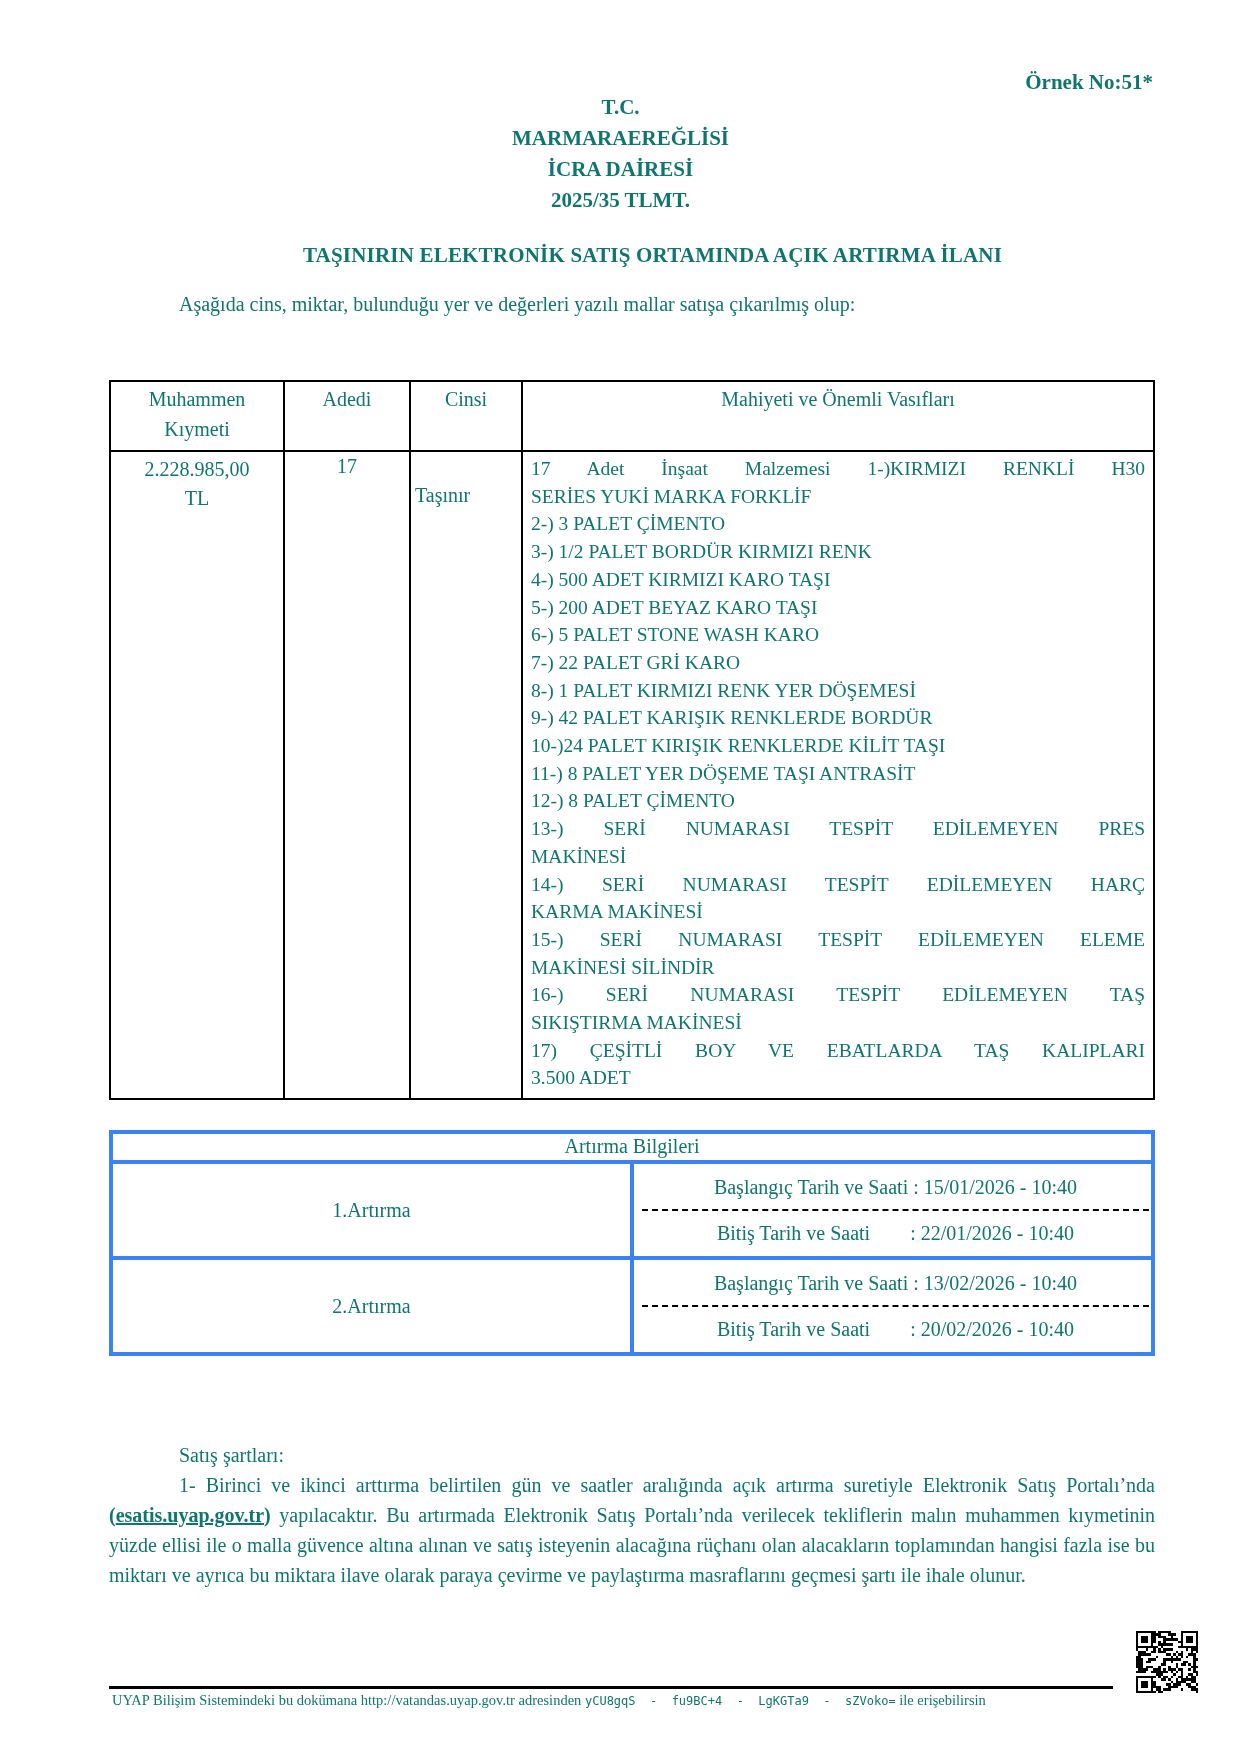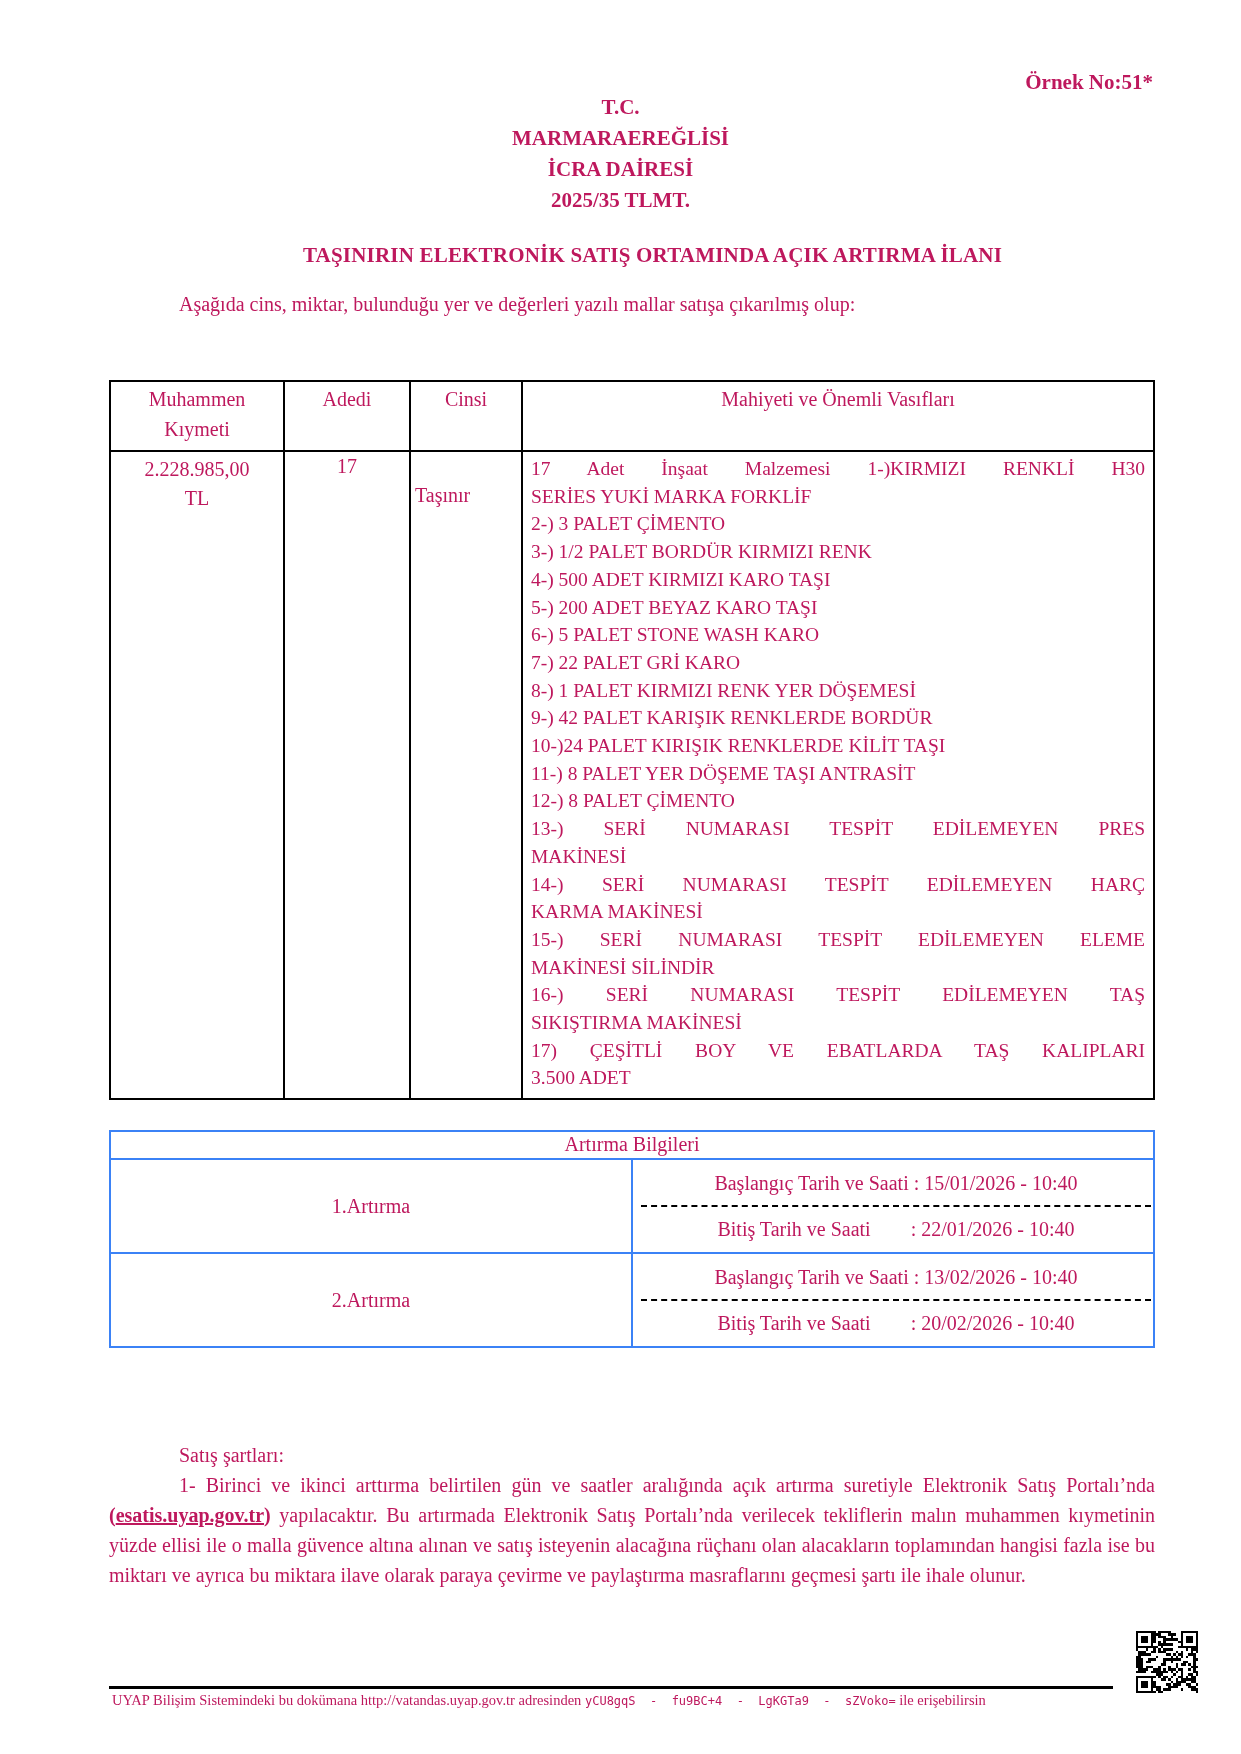--- a/index.html
+++ b/index.html
@@ -1,18 +1,18 @@
 <!DOCTYPE html>
 <html><head>
 <meta charset="utf-8">
 <style>
   html,body{margin:0;padding:0;background:#fff;}
   .page{
     position:relative;width:1241px;height:1754px;background:#ffffff;
-    font-family:"Liberation Serif","DejaVu Serif",serif;color:#be185d;overflow:hidden;
+    font-family:"Liberation Serif","DejaVu Serif",serif;color:#0f766e;overflow:hidden;
   }
   .ornek{position:absolute;top:70px;right:88px;font-weight:bold;font-size:21px;}
   .center-head{position:absolute;top:92px;left:0;width:100%;text-align:center;
     font-weight:bold;font-size:21px;line-height:31px;}
   .doc-title{position:absolute;top:243px;left:0;width:100%;text-align:center;
     font-weight:bold;font-size:21px;letter-spacing:0.2px;padding-left:32px;}
   .intro{position:absolute;top:293px;left:109px;width:1046px;margin:0;
     font-size:20px;text-indent:70px;}
   table{border-collapse:collapse;}
   .goods{position:absolute;top:380px;left:109px;width:1046px;table-layout:fixed;}
@@ -22,21 +22,21 @@
   .goods col.c1{width:174px;}
   .goods col.c2{width:126px;}
   .goods col.c3{width:112px;}
   .goods td.cell-value{text-align:center;font-size:20px;line-height:29px;padding-top:3px;}
   .goods td.cell-qty{text-align:center;font-size:20px;padding-top:3px;}
   .goods td.cell-type{font-size:20px;padding:32px 2px 8px 4px;}
   .goods td.cell-desc{padding:3px 8px 6px 8px;}
   .desc-line{font-size:19.5px;line-height:27.7px;white-space:normal;}
   .desc-line.fill{text-align:justify;text-align-last:justify;}
   .auction{position:absolute;top:1130px;left:109px;width:1046px;table-layout:fixed;}
-  .auction th,.auction td{border:2px solid #3b82f6;}
+  .auction th,.auction td{border:4px solid #3b82f6;}
   .auction th{font-weight:normal;font-size:20px;text-align:center;padding:1px 0 2px 0;}
   .auction td.alabel{width:170px;text-align:center;font-size:20px;vertical-align:middle;}
   .auction td.adates{padding:8px 2px 8px 8px;vertical-align:middle;text-align:center;}
   .aline{font-size:20px;line-height:30px;white-space:pre;}
   .dashes{border-top:2.5px dashed #000;margin:7px 0 7px 0;width:100%;}
   .terms{position:absolute;top:1440px;left:109px;width:1046px;font-size:20px;line-height:30px;}
   .terms p{margin:0;}
   .terms-head{text-indent:70px;}
   .terms-body{text-align:justify;text-indent:70px;}
   .portal{font-weight:bold;text-decoration:underline;}

